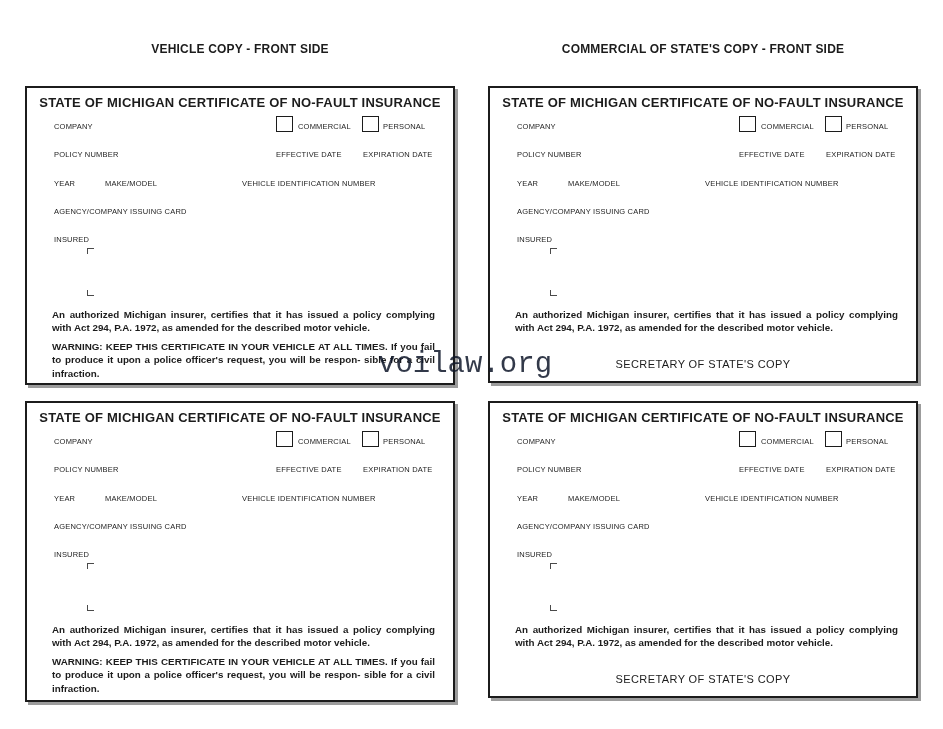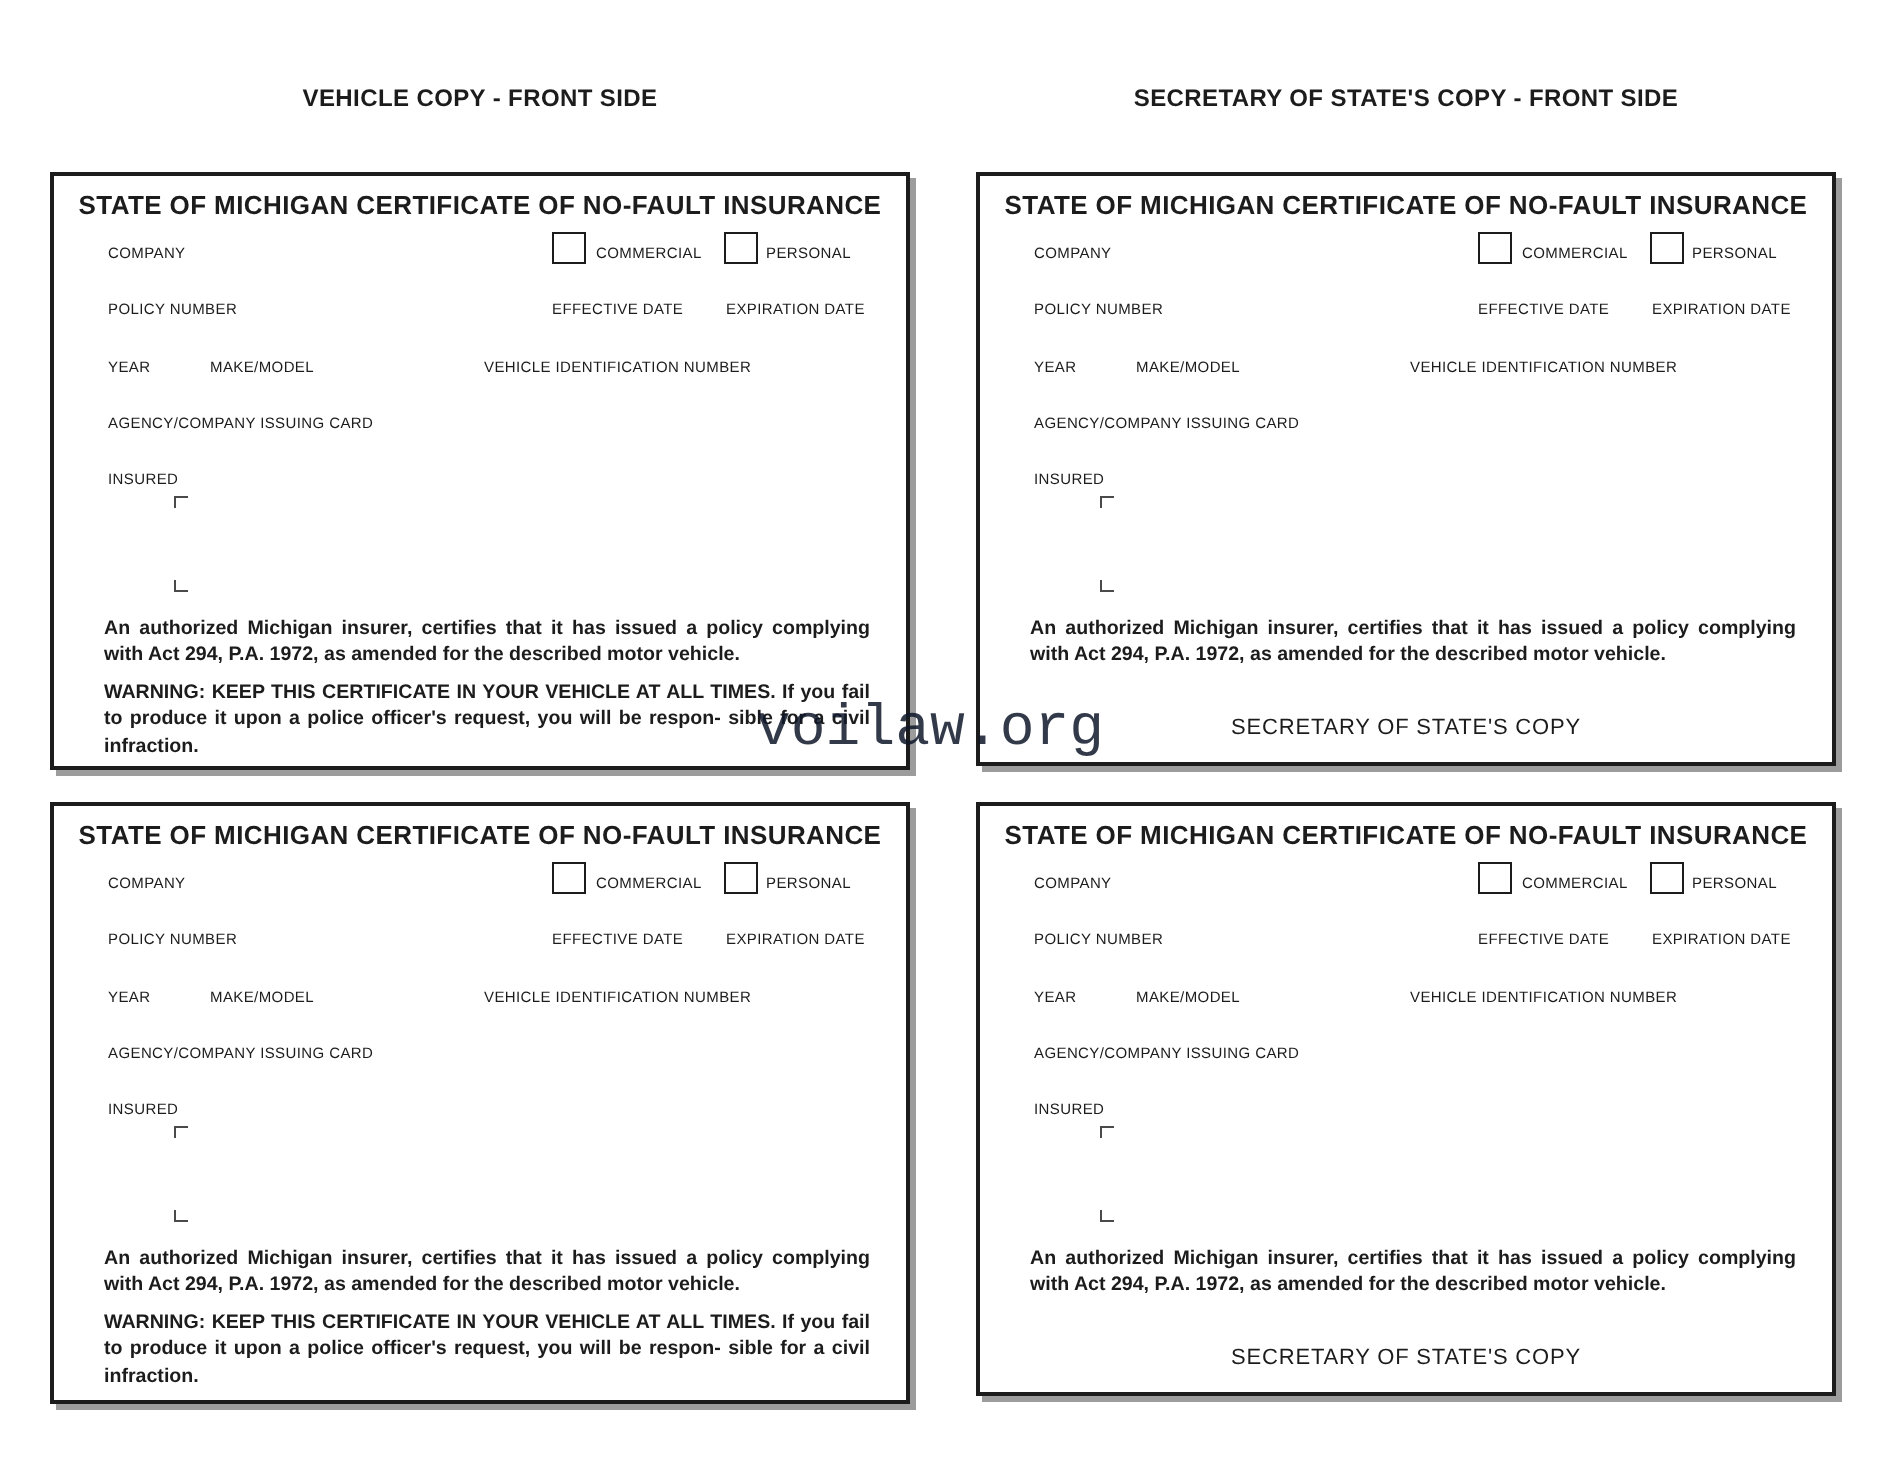--- a/index.html
+++ b/index.html
@@ -107,21 +107,21 @@
     pointer-events: none;
     text-align: right;
   }
 </style>
 </head>
 <body>
 
 <div class="page">
 
   <div class="col-header left">VEHICLE COPY - FRONT SIDE</div>
-  <div class="col-header right">SECRETARY OF STATE'S COPY - FRONT SIDE</div>
+  <div class="col-header right">COMMERCIAL OF STATE'S COPY - FRONT SIDE</div>
 
   <div class="card col-l row-t h-tl">
     <div class="card-title">STATE OF MICHIGAN CERTIFICATE OF NO-FAULT INSURANCE</div>
     <span class="lbl" style="left:27px;top:34px">COMPANY</span>
     <span class="checkbox" style="left:249px;top:28px"></span>
     <span class="lbl" style="left:271px;top:34px">COMMERCIAL</span>
     <span class="checkbox" style="left:335px;top:28px"></span>
     <span class="lbl" style="left:356px;top:34px">PERSONAL</span>
     <span class="lbl" style="left:27px;top:62px">POLICY NUMBER</span>
     <span class="lbl" style="left:249px;top:62px">EFFECTIVE DATE</span>

